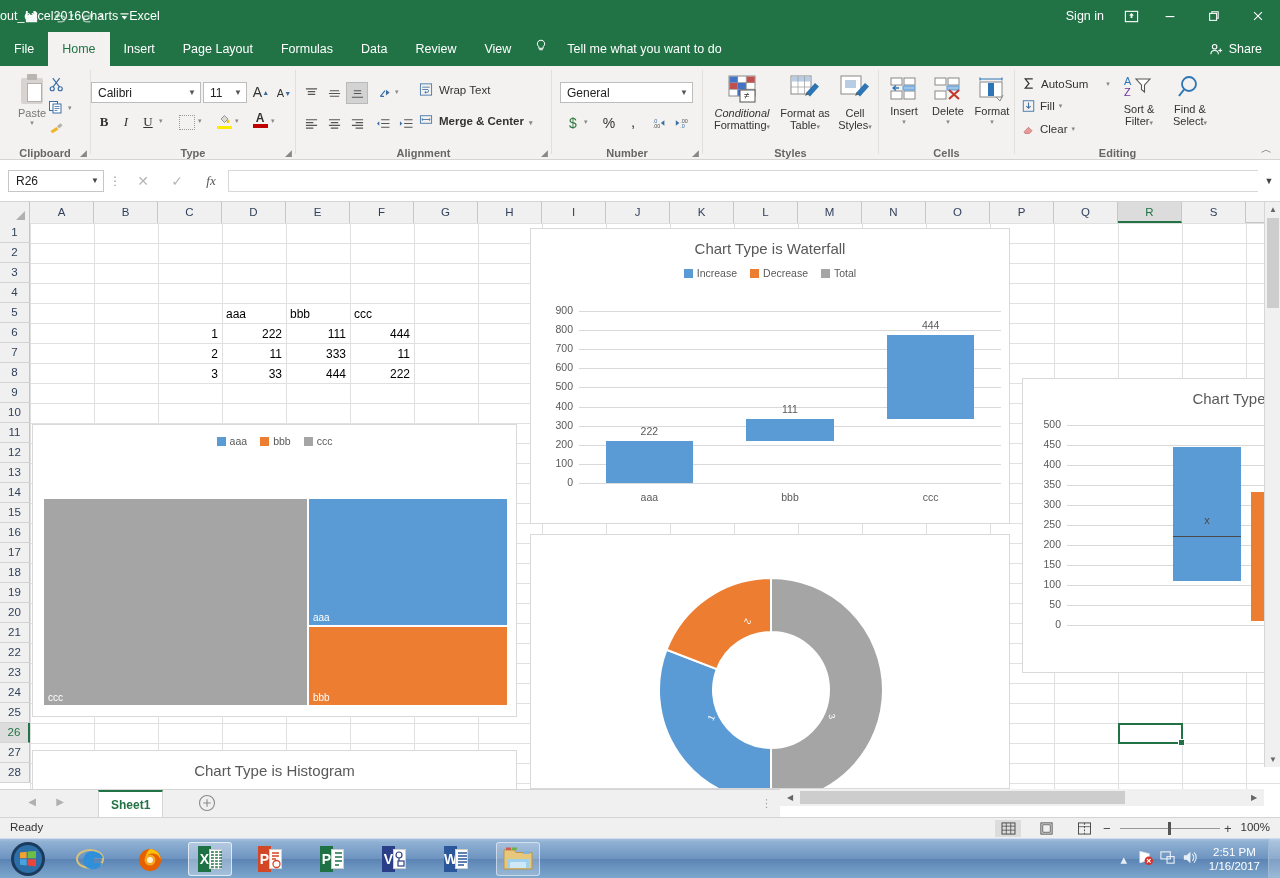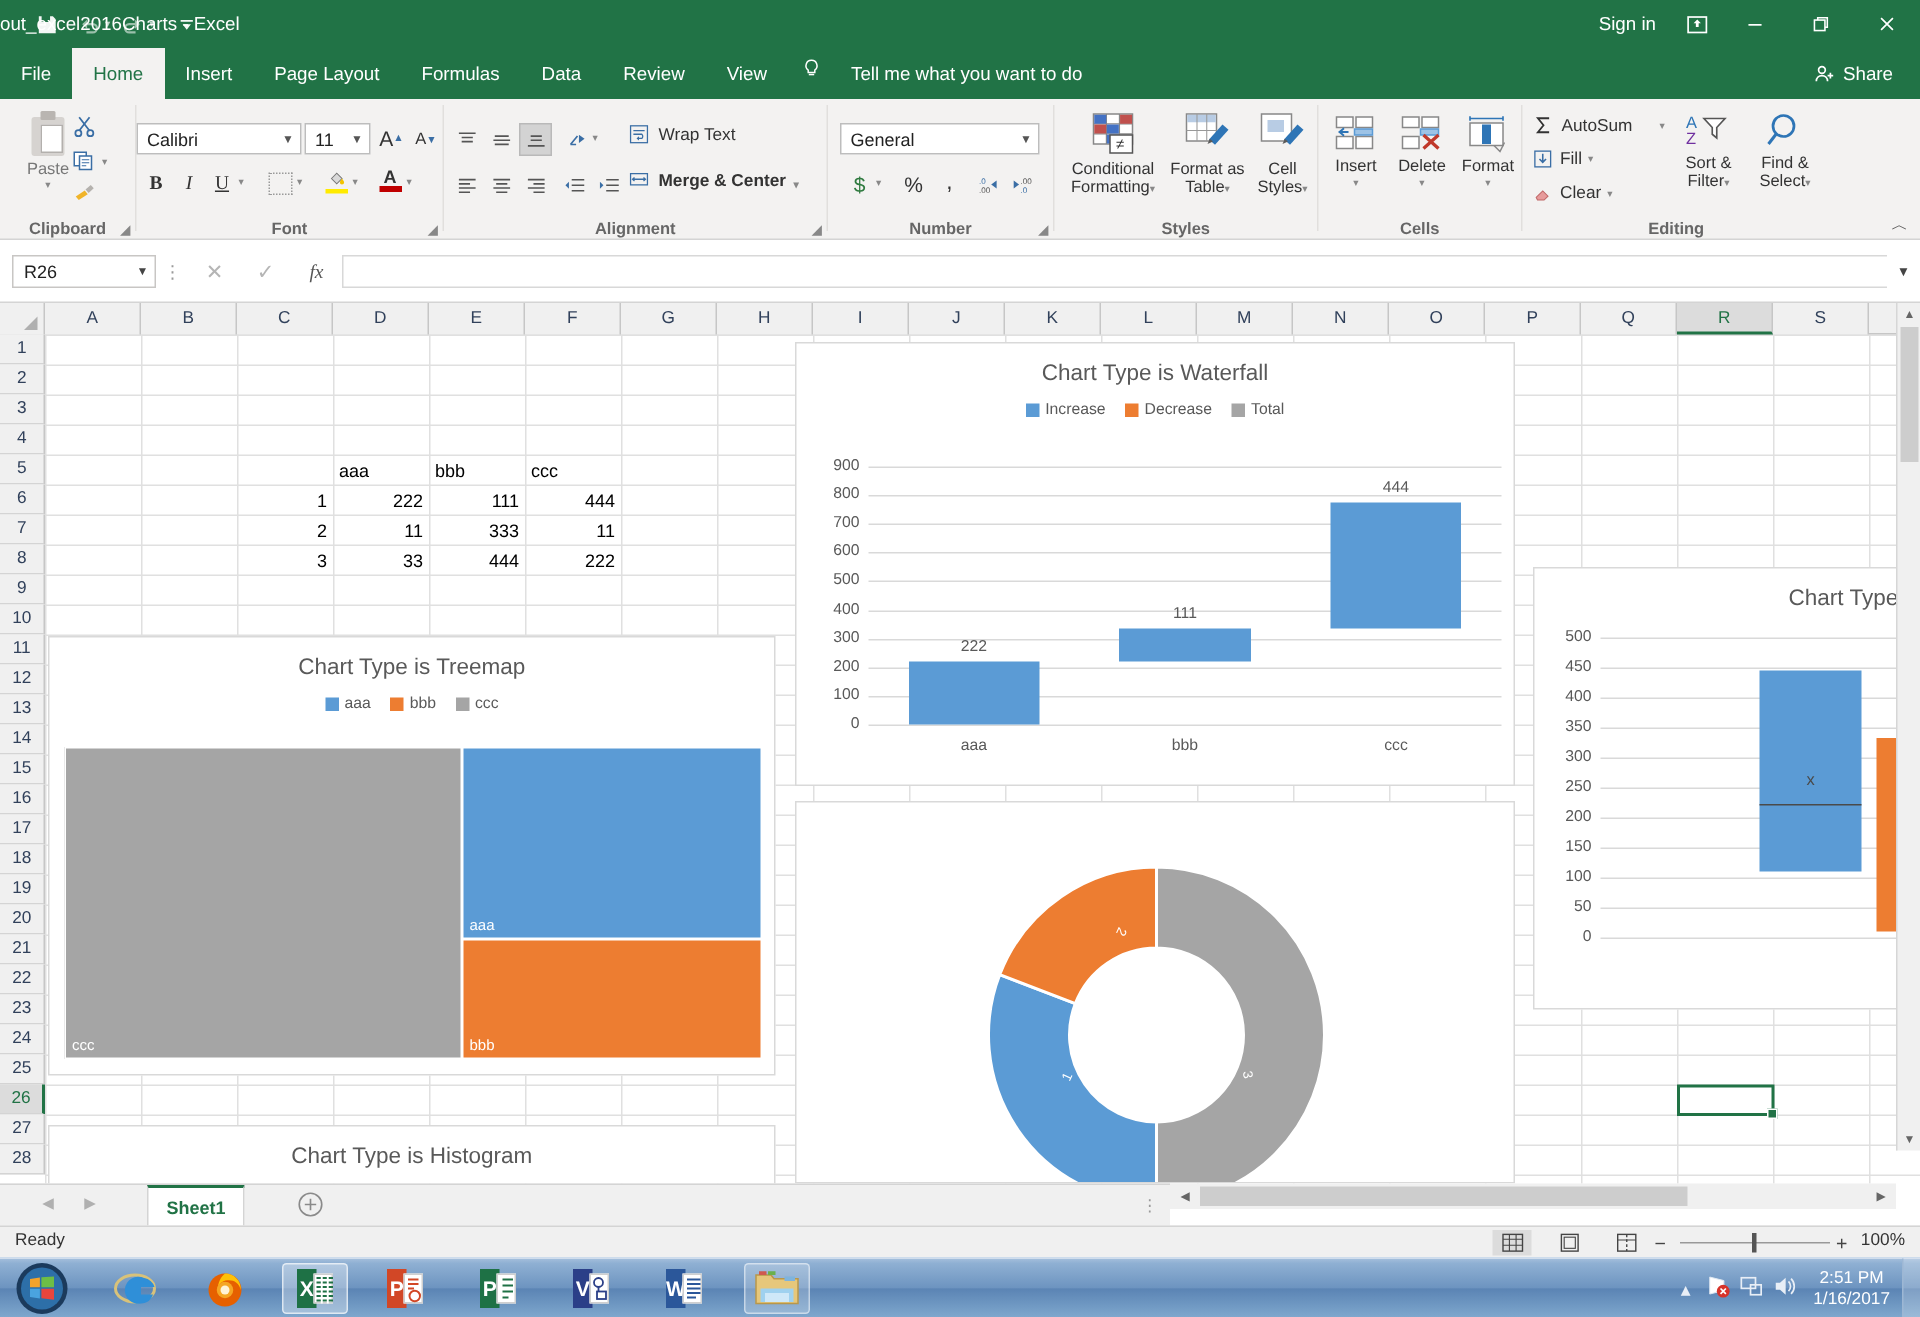--- a/index.html
+++ b/index.html
@@ -423,21 +423,21 @@
             <path d="M12 8c1.2 1.6 1.6 2.4 1.6 3a1.6 1.6 0 01-3.2 0c0-.6.4-1.4 1.6-3z" fill="#f2c300"></path>
           </svg>
         <div style="width:15px;height:3px;background:#ffeb00;"></div>
       </div>
       <span class="mini-caret" style="position:absolute; left:144px; top:51px;">▾</span>
       <div class="fbtn" style="left:158px; top:43px; flex-direction:column;">
         <span style="font-size:12px; font-weight:bold; color:#333; line-height:11px;">A</span>
         <div style="width:15px;height:4px;background:#c00000;"></div>
       </div>
       <span class="mini-caret" style="position:absolute; left:180px; top:51px;">▾</span>
-      <div class="glabel">Font</div>
+      <div class="glabel">Type</div>
       <div class="dialog-launcher">◢</div>
     </div>
     <div class="rsep" style="left:295px;"></div>
 
     <div class="rgroup" style="left:296px; width:255px;">
       <div class="fbtn" style="left:4px; top:16px;">
         <svg width="15" height="13" viewBox="0 0 16 14">
             <path d="M2 2h12M4 5h8M4 8h8" stroke="#555" stroke-width="1.2"></path>
           </svg>
       </div>
@@ -540,21 +540,21 @@
           <rect x="3" y="2" width="26" height="20" fill="#fff" stroke="#888" stroke-width="1"></rect>
           <path d="M3 8.6h26M3 15.3h26M11.6 2v20M20.3 2v20" stroke="#888" stroke-width=".8"></path>
           <rect x="3.5" y="2.5" width="8" height="6" fill="#4472c4"></rect>
           <rect x="20.7" y="2.5" width="8" height="6" fill="#c0504d"></rect>
           <rect x="3.5" y="9" width="8" height="6" fill="#c0504d"></rect>
           <rect x="11.9" y="9" width="8" height="6" fill="#4472c4"></rect>
           <rect x="11.9" y="15.7" width="8" height="6" fill="#4472c4"></rect>
           <rect x="14" y="16" width="15" height="12" fill="#fff" stroke="#555" stroke-width="1"></rect>
           <text x="18" y="25" font-size="10" fill="#333" font-family="Liberation Sans">≠</text>
         </svg>
-        <div class="cap" style="line-height:12px;">Conditional</div>
+        <div class="cap" style="line-height:12px;font-style:italic;">Conditional</div>
         <div class="cap" style="line-height:12px;">
           <span>Formatting</span><span class="mini-caret">▾</span>
         </div>
       </div>
       <div style="position:absolute; left:76px; top:8px; width:52px; text-align:center;">
         <svg width="32" height="30" viewBox="0 0 32 30">
           <rect x="2" y="2" width="20" height="18" fill="#fff" stroke="#888" stroke-width="1"></rect>
           <rect x="2.5" y="2.5" width="19" height="5" fill="#b8cce4"></rect>
           <path d="M2 13h20M9 2v18M15.5 2v18" stroke="#999" stroke-width=".7"></path>
           <path d="M17 19l9-10 4 3.5-9 10z" fill="#2e75b6"></path>
@@ -845,21 +845,20 @@
           <div class="bar" style="background: rgb(91, 155, 213); left: 215.393px; top: 118.36px; width: 87.2133px; height: 21.2133px;"></div>
           <div class="dlabel" style="left: 188.667px; top: 102.36px; width: 140.667px;">111</div>
           <div class="ax-cat" style="left: 188.667px; top: 190px; width: 140.667px;">bbb</div>
           <div class="bar" style="background: rgb(91, 155, 213); left: 356.06px; top: 33.5067px; width: 87.2133px; height: 84.8533px;"></div>
           <div class="dlabel" style="left: 329.333px; top: 17.5067px; width: 140.667px;">444</div>
           <div class="ax-cat" style="left: 329.333px; top: 190px; width: 140.667px;">ccc</div>
         </div>
     </div>
 
     <div class="chart" style="left:32px; top:222px; width:485px; height:293px;">
-      <div class="ch-title" style="margin-top:11px;">Chart Type is Treemap</div>
       <div class="ch-legend" style="margin-top:10px;">
         <span class="lg-item">
           <span class="lg-sw" style="background:#5b9bd5"></span>
           <span>aaa</span>
         </span>
         <span class="lg-item">
           <span class="lg-sw" style="background:#ed7d31"></span>
           <span>bbb</span>
         </span>
         <span class="lg-item">

